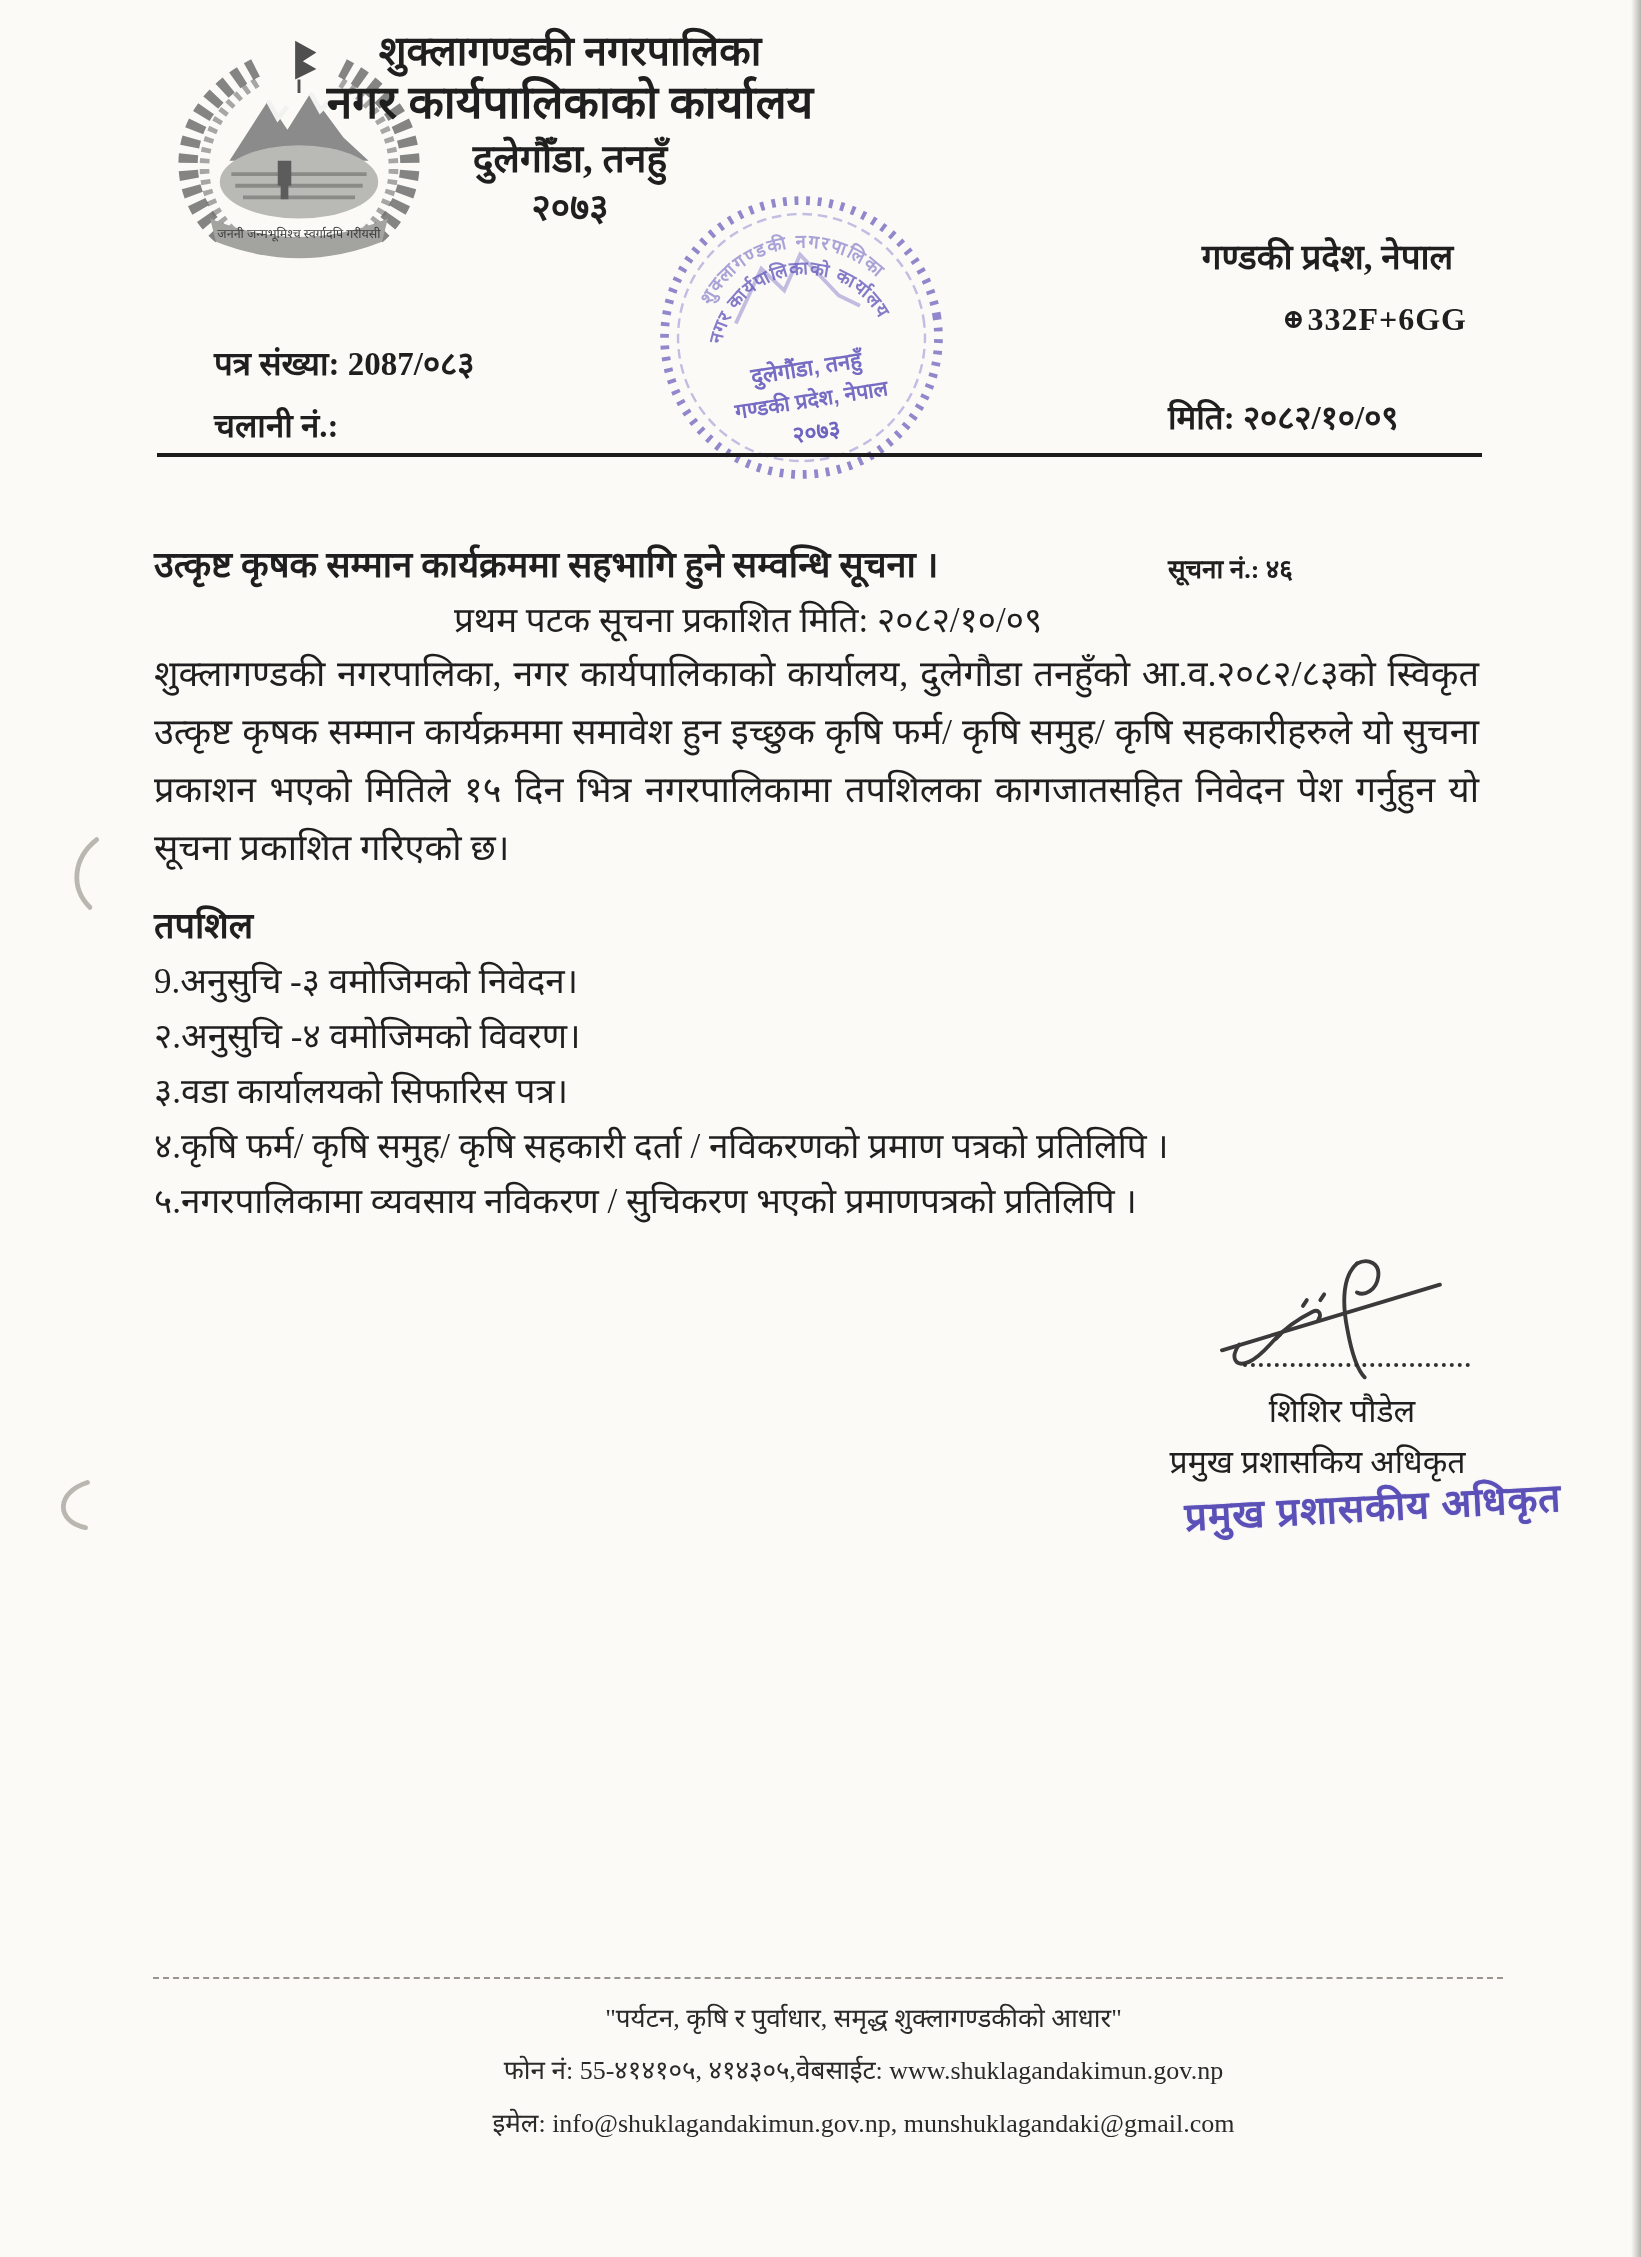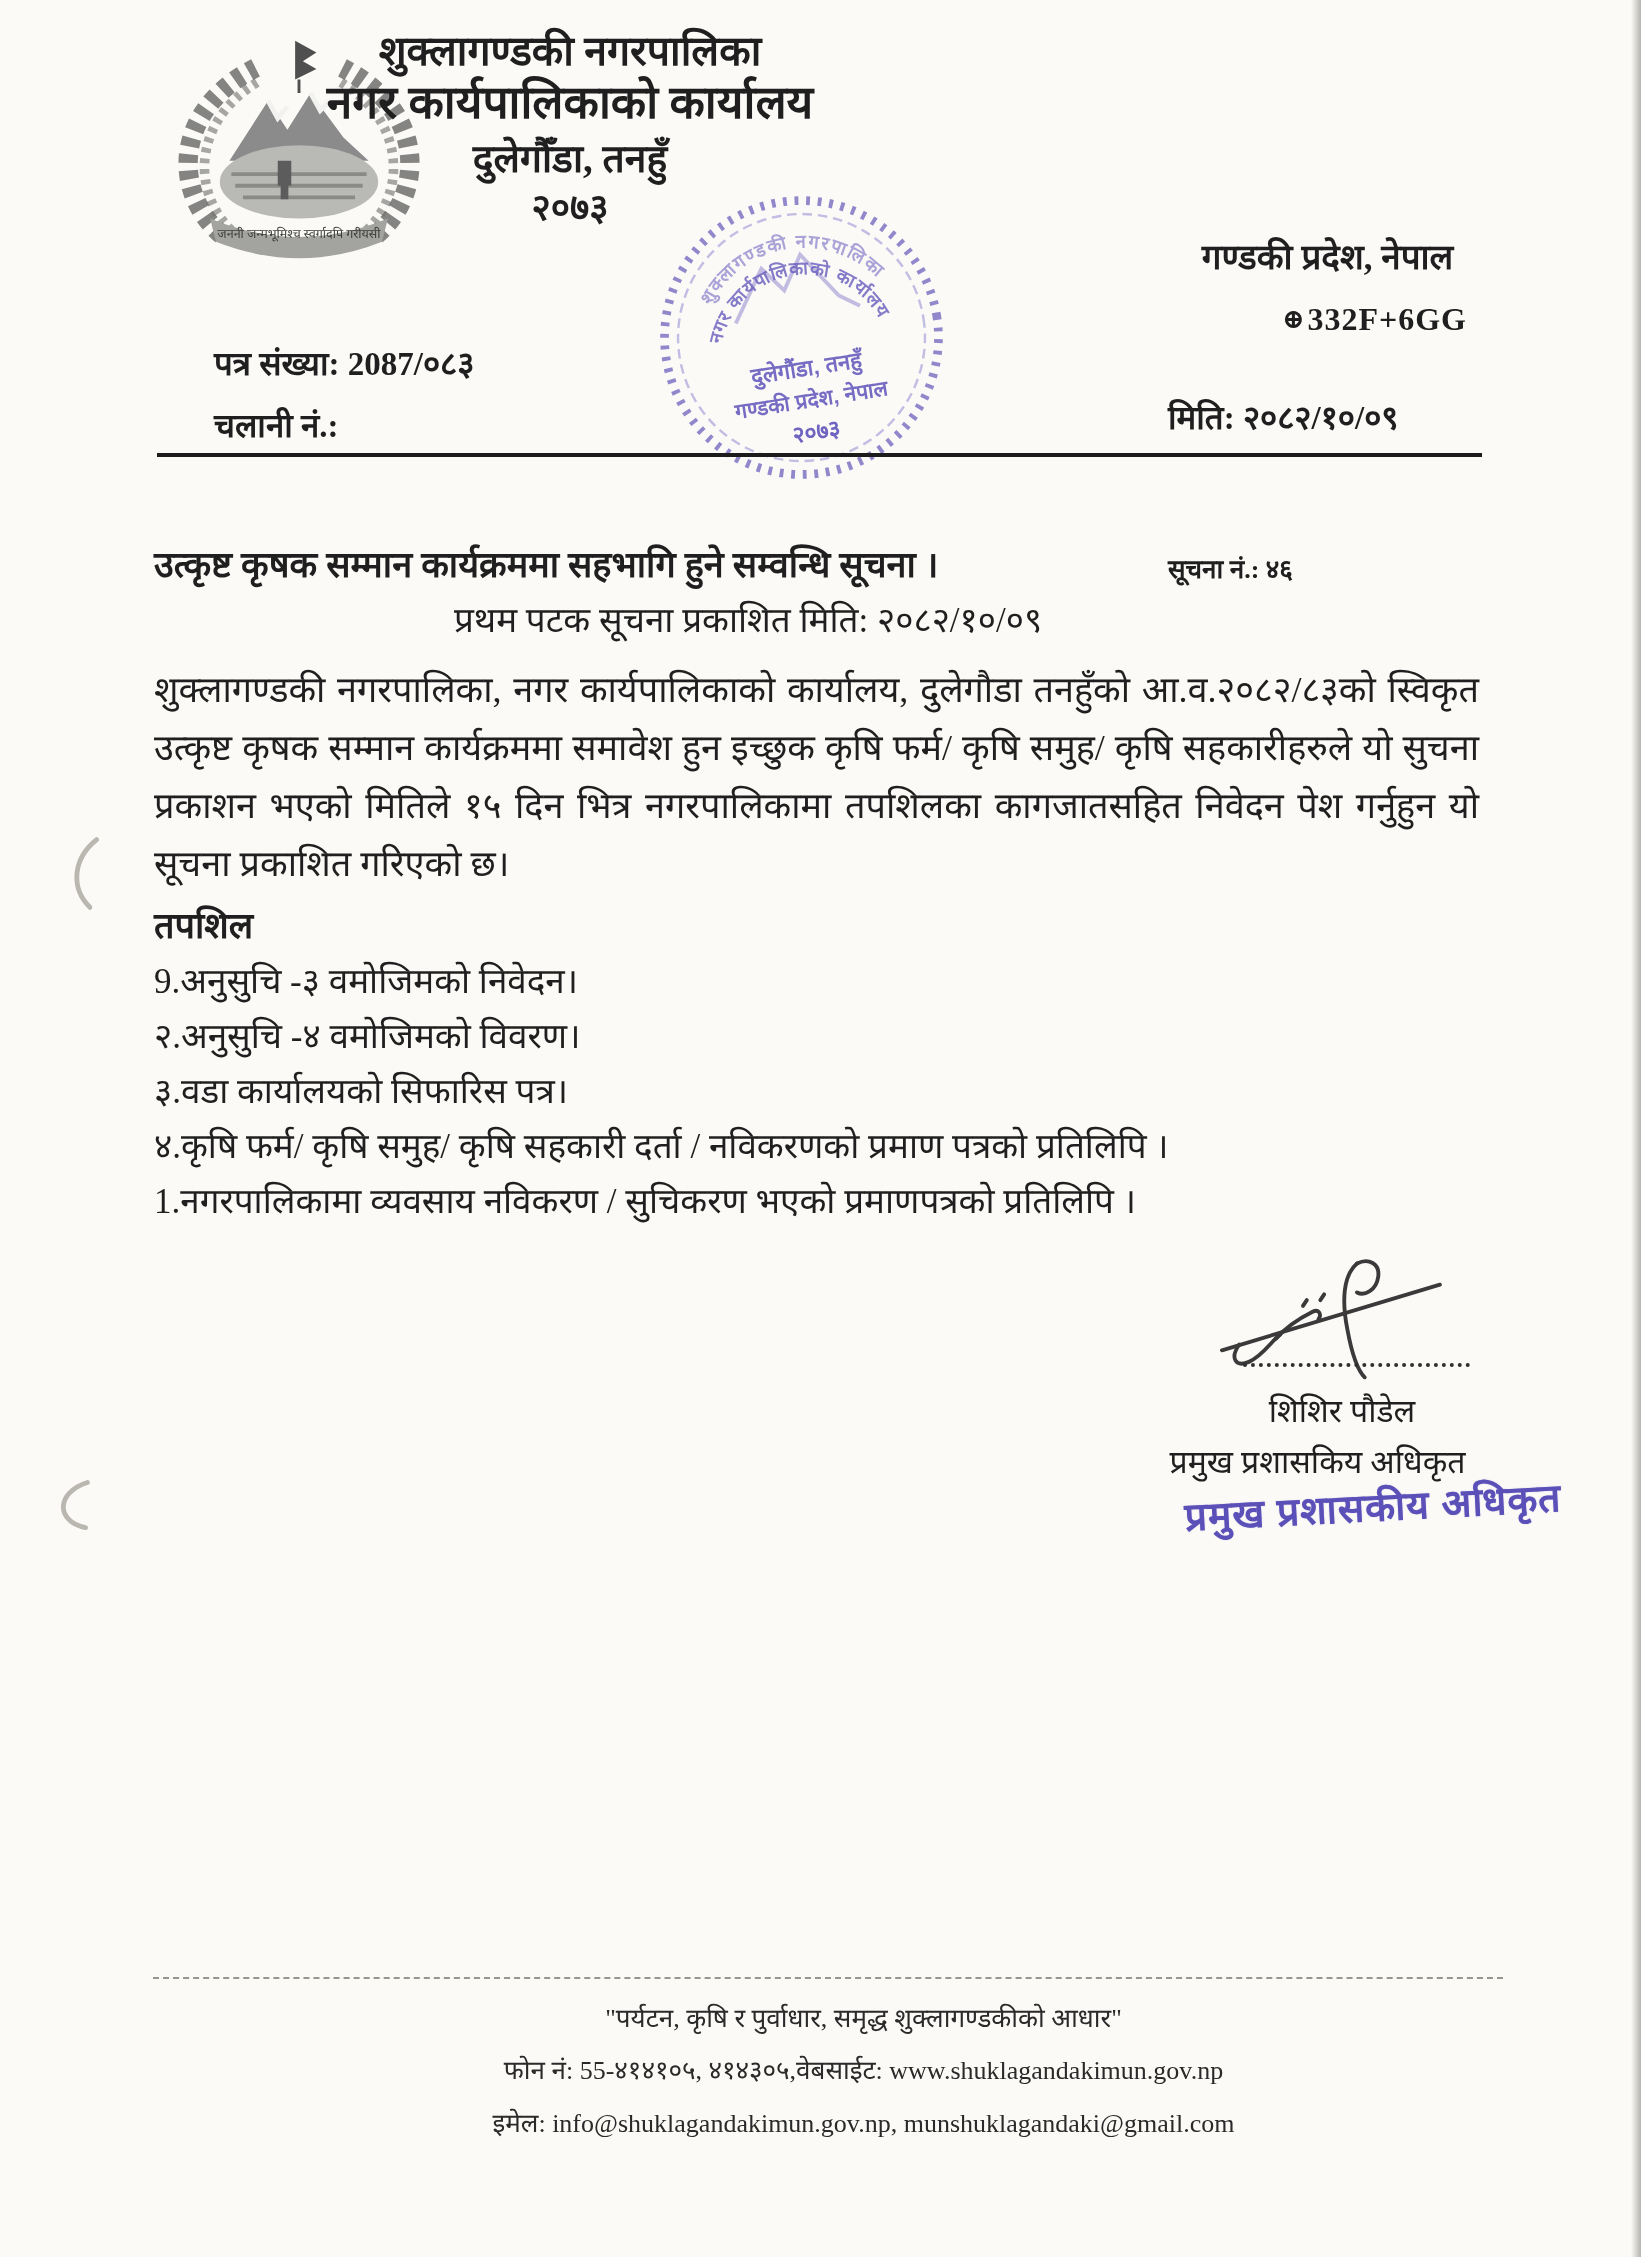--- a/index.html
+++ b/index.html
@@ -26,21 +26,21 @@
   .meta-left{left:214px;top:340px;font-size:33px;font-weight:700;}
   .meta-left .row{margin-bottom:17.4px;}
   .meta-date{left:1168px;top:394px;font-size:33px;font-weight:700;}
   .rule{left:157px;top:453px;width:1325px;height:3.9px;background:#1c1c1c;}
   
   .round-stamp{left:647px;top:188px;width:309px;height:299px;transform:rotate(-9deg);opacity:.92;}
   
   .title-wrap{left:154px;top:539px;width:1188px;text-align:left;font-size:36px;font-weight:600;}
   .notice-no{left:1168px;top:550px;font-size:26px;font-weight:600;}
   .subtitle{left:154px;top:595px;width:1188px;text-align:center;font-size:35px;}
-  .bodypar{left:154px;top:661px;width:1325px;font-size:36px;line-height:58px;text-align:justify;}
+  .bodypar{left:154px;top:645px;width:1325px;font-size:36px;line-height:58px;text-align:justify;}
   .det-head{left:154px;top:900px;font-size:36px;font-weight:600;}
   .det-list{left:154px;top:954px;width:1332px;font-size:35px;}
   .det-list .item{height:55px;line-height:55px;}
   
   .sig-svg{left:1212px;top:1250px;width:261px;height:135px;}
   .sig-dots{left:1243px;top:1363px;width:227px;border-bottom:4.8px dotted #2f2f2f;height:0;}
   .sig-name{left:1197px;top:1388px;width:290px;text-align:center;font-size:32px;}
   .sig-title{left:1139px;top:1439px;width:357px;text-align:center;font-size:32px;}
   .sig-stamp{left:1180px;top:1479px;width:386px;text-align:center;
     font-size:39px;font-weight:700;color:#5b4fb8;transform:rotate(-3deg);
@@ -134,21 +134,21 @@
   <div class="abs subtitle">प्रथम पटक सूचना प्रकाशित मिति: २०८२/१०/०९</div>
 
   <div class="abs bodypar">शुक्लागण्डकी नगरपालिका, नगर कार्यपालिकाको कार्यालय, दुलेगौडा तनहुँको आ.व.२०८२/८३को स्विकृत उत्कृष्ट कृषक सम्मान कार्यक्रममा समावेश हुन इच्छुक कृषि फर्म/ कृषि समुह/ कृषि सहकारीहरुले यो सुचना प्रकाशन भएको मितिले १५ दिन भित्र नगरपालिकामा तपशिलका कागजातसहित निवेदन पेश गर्नुहुन यो सूचना प्रकाशित गरिएको छ।</div>
 
   <div class="abs det-head">तपशिल</div>
   <div class="abs det-list">
     <div class="item">9.अनुसुचि -३ वमोजिमको निवेदन।</div>
     <div class="item">२.अनुसुचि -४ वमोजिमको विवरण।</div>
     <div class="item">३.वडा कार्यालयको सिफारिस पत्र।</div>
     <div class="item">४.कृषि फर्म/ कृषि समुह/ कृषि सहकारी दर्ता / नविकरणको प्रमाण पत्रको प्रतिलिपि ।</div>
-    <div class="item">1.नगरपालिकामा व्यवसाय नविकरण / सुचिकरण भएको प्रमाणपत्रको प्रतिलिपि ।</div>
+    <div class="item">५.नगरपालिकामा व्यवसाय नविकरण / सुचिकरण भएको प्रमाणपत्रको प्रतिलिपि ।</div>
   </div>
 
   <svg class="abs sig-svg" viewBox="0 0 270 140">
     <g fill="none" stroke="#3a3a3a" stroke-width="4" stroke-linecap="round">
       <path d="M28,98 C18,112 24,122 38,116 C52,110 60,96 70,88"></path>
       <path d="M66,92 C78,78 92,70 104,64 C110,61 114,66 110,72"></path>
       <path d="M94,58 l4,-6 M112,52 l4,-6"></path>
       <path d="M150,14 C136,26 134,52 140,82 C144,104 150,124 158,132"></path>
       <path d="M150,14 C162,8 174,14 172,28 C170,42 158,48 150,44"></path>
       <path d="M10,104 L236,36"></path>

